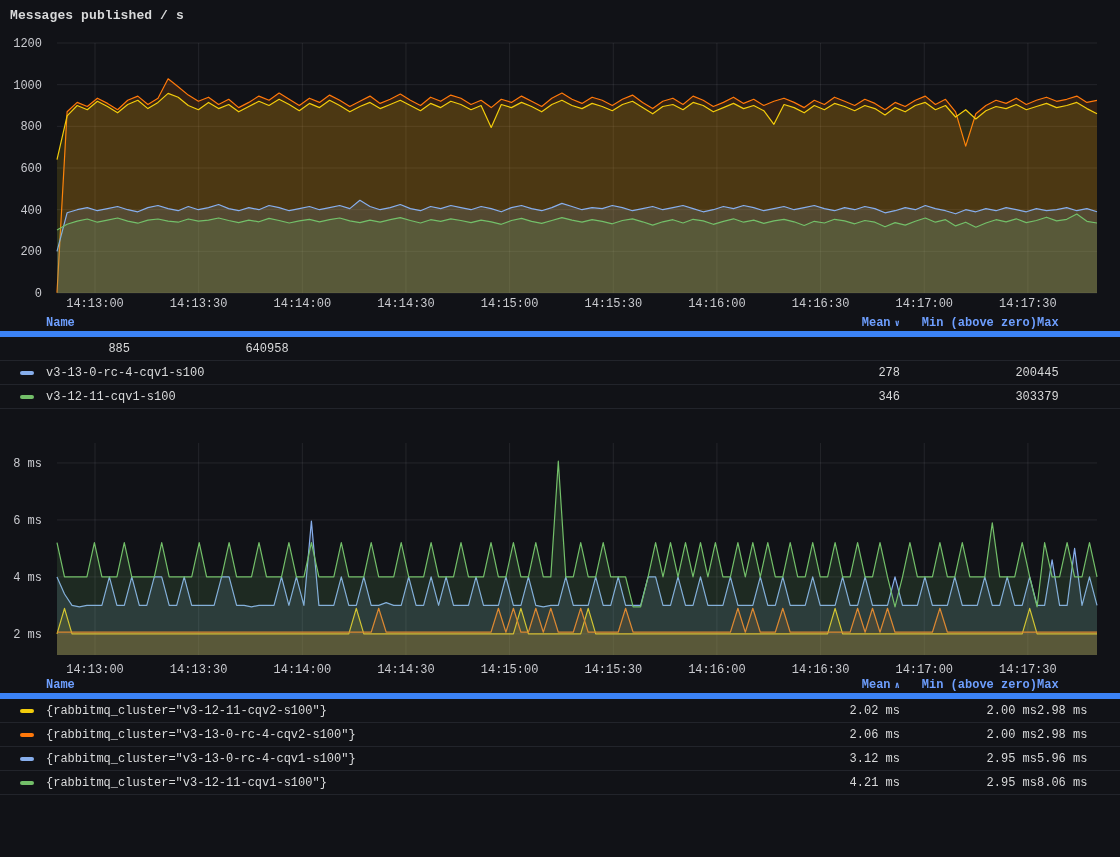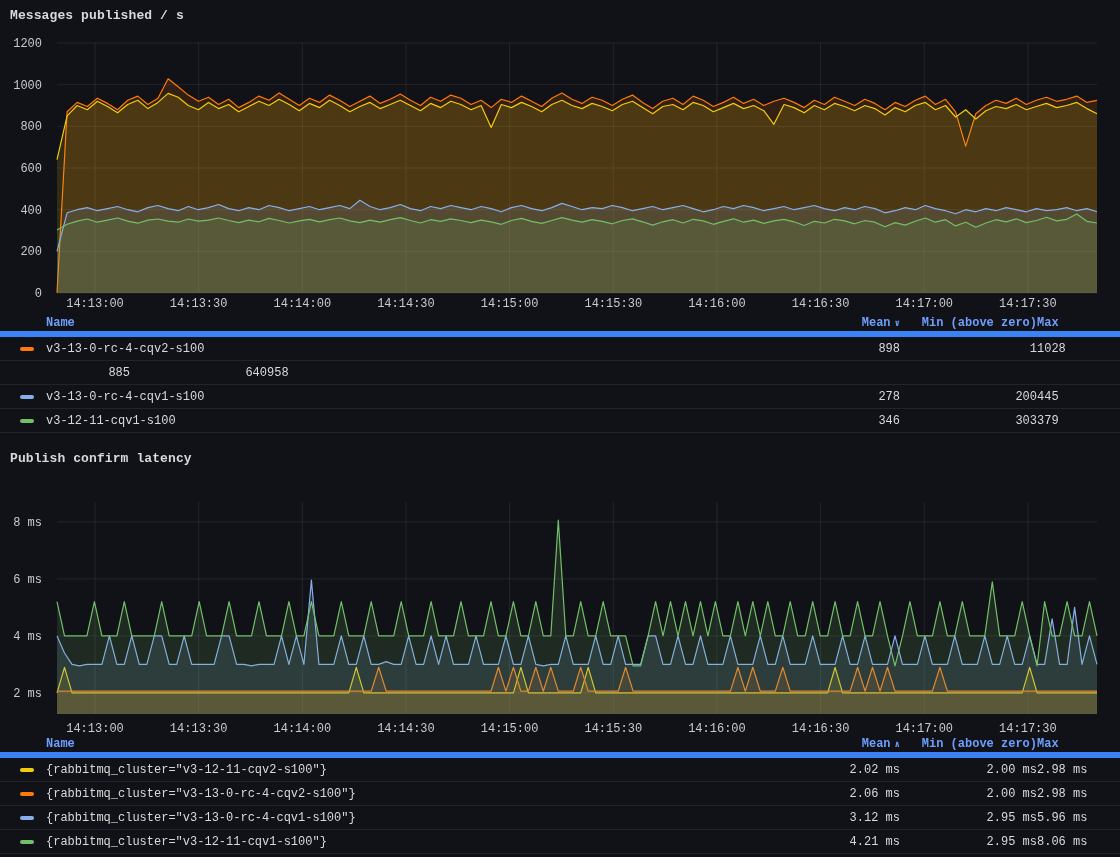--- a/index.html
+++ b/index.html
@@ -86,29 +86,20 @@
         </div>
         <div class="c-min">
           <span>Min (above zero)</span>
         </div>
         <div class="c-max">
           <span>Max</span>
         </div>
       </div>
       <div id="legend1-rows">
           <div class="lg-row">
-            <div class="c-name">
-              <span class="swatch" style="background: rgb(255, 120, 10);"></span>
-              <span class="series-name">v3-13-0-rc-4-cqv2-s100</span>
-            </div>
-            <div class="c-mean">898</div>
-            <div class="c-min">1</div>
-            <div class="c-max">1028</div>
-          </div>
-          <div class="lg-row">
             <div class="c-mean">885</div>
             <div class="c-min">640</div>
             <div class="c-max">958</div>
           </div>
           <div class="lg-row">
             <div class="c-name">
               <span class="swatch" style="background: rgb(135, 174, 236);"></span>
               <span class="series-name">v3-13-0-rc-4-cqv1-s100</span>
             </div>
             <div class="c-mean">278</div>
@@ -122,21 +113,20 @@
             </div>
             <div class="c-mean">346</div>
             <div class="c-min">303</div>
             <div class="c-max">379</div>
           </div>
         </div>
     </div>
   </section>
 
   <section class="panel" id="panel2">
-    <h2 class="panel-title">Publish confirm latency</h2>
     <svg id="chart2" width="1120" height="252">
         <line x1="57" y1="208.91397849462365" x2="1097" y2="208.91397849462365" stroke="rgba(204,204,220,0.10)" stroke-width="1"></line>
         <text x="42" y="212.91397849462365" text-anchor="end" font-size="12" fill="#C9CACF">2 ms</text>
         <line x1="57" y1="151.9247311827957" x2="1097" y2="151.9247311827957" stroke="rgba(204,204,220,0.10)" stroke-width="1"></line>
         <text x="42" y="155.9247311827957" text-anchor="end" font-size="12" fill="#C9CACF">4 ms</text>
         <line x1="57" y1="94.93548387096774" x2="1097" y2="94.93548387096774" stroke="rgba(204,204,220,0.10)" stroke-width="1"></line>
         <text x="42" y="98.93548387096774" text-anchor="end" font-size="12" fill="#C9CACF">6 ms</text>
         <line x1="57" y1="37.94623655913975" x2="1097" y2="37.94623655913975" stroke="rgba(204,204,220,0.10)" stroke-width="1"></line>
         <text x="42" y="41.94623655913975" text-anchor="end" font-size="12" fill="#C9CACF">8 ms</text>
         <line x1="95.00664451827242" y1="18" x2="95.00664451827242" y2="230" stroke="rgba(204,204,220,0.10)" stroke-width="1"></line>

